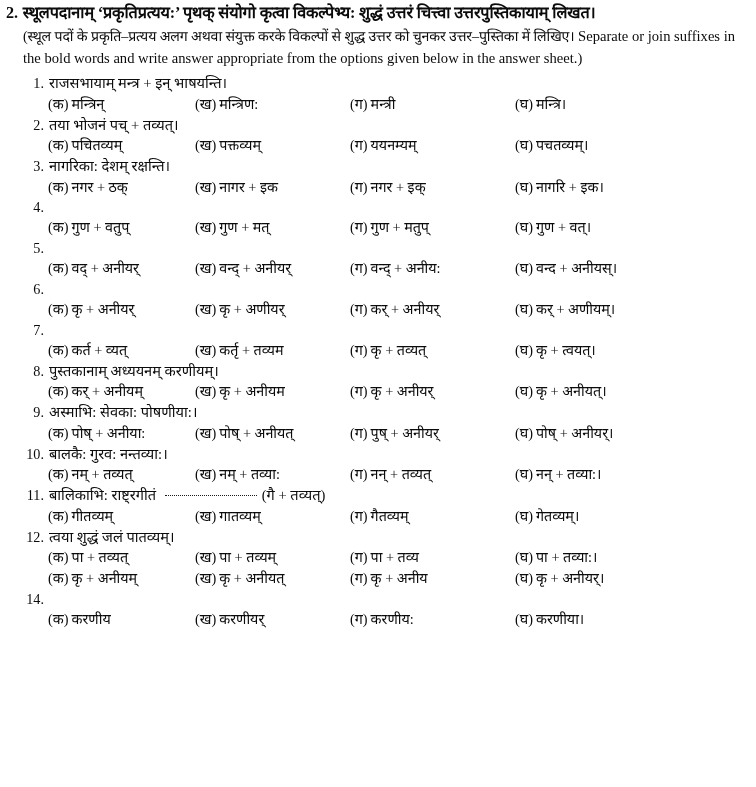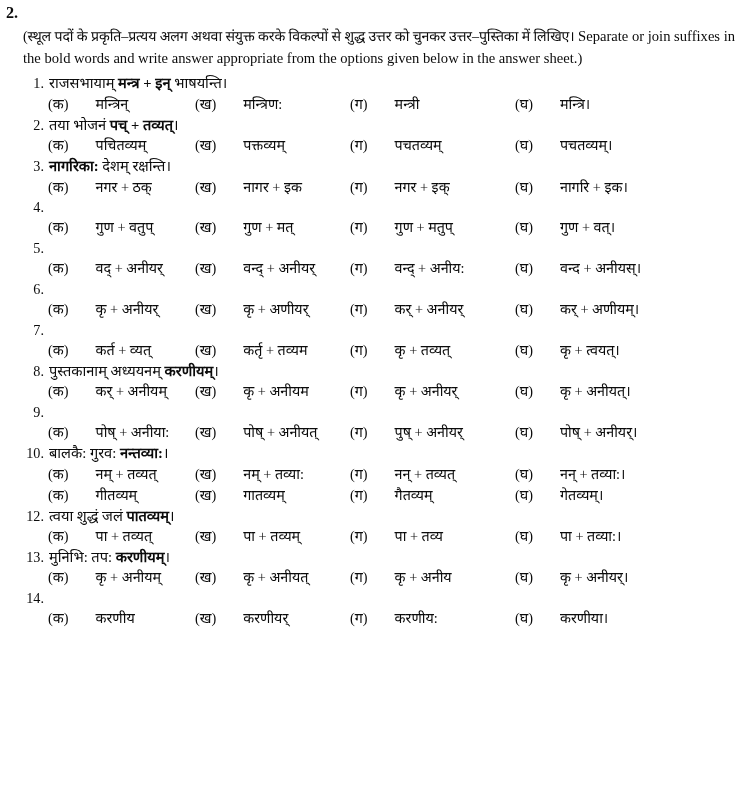--- a/index.html
+++ b/index.html
@@ -73,21 +73,21 @@
     white-space: nowrap;
   }
   .qnum {
     width: 26px;
     flex: none;
     text-align: right;
     margin-right: 5px;
     font-size: 14.2px;
   }
   .qtext { white-space: nowrap; }
-  .bold { font-weight: bold; }
+  .bold { font-weight: normal; }
 
   .dots {
     display: inline-block;
     vertical-align: 0.30em;
     border-bottom: 1.5px dotted #1a1a1a;
     margin: 0 5px;
     height: 0;
   }
   .dots.short { width: 92px; }
   .dots.long  { width: 196px; }
@@ -109,30 +109,31 @@
   }
   .opt:nth-child(1) { width: 147px; }
   .opt:nth-child(2) { width: 155px; }
   .opt:nth-child(3) { width: 165px; }
   .opt:nth-child(4) { width: 180px; }
 
   .opt-key {
     margin-right: 3px;
     white-space: nowrap;
   }
-  .opt-val { white-space: nowrap; margin-left: 24px; }
+  .opt-val { white-space: nowrap; }
 </style>
 </head>
 <body>
 
 <div class="page">
 
   <div class="header">
     <div class="header-title">
       <span class="header-num">2.</span>
+      <span>स्थूलपदानाम् ‘प्रकृतिप्रत्यय:’ पृथक् संयोगो कृत्वा विकल्पेभ्य: शुद्धं उत्तरं चित्त्वा उत्तरपुस्तिकायाम् लिखत।</span>
     </div>
     <div class="header-body">
       <span class="hi">(स्थूल पदों के प्रकृति–प्रत्यय अलग अथवा संयुक्त करके विकल्पों से शुद्ध उत्तर को चुनकर उत्तर–पुस्तिका में लिखिए।</span>
       <span class="en">Separate or join suffixes in the bold words and write answer appropriate from the options given below in the answer sheet.)</span>
     </div>
   </div>
 
   <div class="qlist" id="question-list">
       <div class="qitem">
         <div class="qstem">
@@ -167,21 +168,21 @@
           <div class="opt">
             <span class="opt-key">(क)</span>
             <span class="opt-val">पचितव्यम्</span>
           </div>
           <div class="opt">
             <span class="opt-key">(ख)</span>
             <span class="opt-val">पक्तव्यम्</span>
           </div>
           <div class="opt">
             <span class="opt-key">(ग)</span>
-            <span class="opt-val">पचतव्यम्</span>
+            <span class="opt-val">ययनम्यम्</span>
           </div>
           <div class="opt">
             <span class="opt-key">(घ)</span>
             <span class="opt-val">पचतव्यम्।</span>
           </div>
         </div>
       </div>
       <div class="qitem">
         <div class="qstem">
           <span class="qnum">3.</span>
@@ -318,20 +319,21 @@
           </div>
           <div class="opt">
             <span class="opt-key">(घ)</span>
             <span class="opt-val">कृ + अनीयत्।</span>
           </div>
         </div>
       </div>
       <div class="qitem">
         <div class="qstem">
           <span class="qnum">9.</span>
+          <span class="qtext"><span>अस्माभि: सेवका: </span><span class="bold">पोषणीया:</span><span>।</span></span>
         </div>
         <div class="opts">
           <div class="opt">
             <span class="opt-key">(क)</span>
             <span class="opt-val">पोष् + अनीया:</span>
           </div>
           <div class="opt">
             <span class="opt-key">(ख)</span>
             <span class="opt-val">पोष् + अनीयत्</span>
           </div>
@@ -363,20 +365,24 @@
             <span class="opt-key">(ग)</span>
             <span class="opt-val">नन् + तव्यत्</span>
           </div>
           <div class="opt">
             <span class="opt-key">(घ)</span>
             <span class="opt-val">नन् + तव्या:।</span>
           </div>
         </div>
       </div>
       <div class="qitem">
+        <div class="qstem">
+          <span class="qnum">11.</span>
+          <span class="qtext"><span>बालिकाभि: राष्ट्रगीतं </span><span class="dots short"></span><span>(</span><span class="bold">गै + तव्यत्</span><span>)</span></span>
+        </div>
         <div class="opts">
           <div class="opt">
             <span class="opt-key">(क)</span>
             <span class="opt-val">गीतव्यम्</span>
           </div>
           <div class="opt">
             <span class="opt-key">(ख)</span>
             <span class="opt-val">गातव्यम्</span>
           </div>
           <div class="opt">
@@ -407,24 +413,20 @@
             <span class="opt-key">(ग)</span>
             <span class="opt-val">पा + तव्य</span>
           </div>
           <div class="opt">
             <span class="opt-key">(घ)</span>
             <span class="opt-val">पा + तव्या:।</span>
           </div>
         </div>
       </div>
       <div class="qitem">
-        <div class="qstem">
-          <span class="qnum">13.</span>
-          <span class="qtext"><span>मुनिभि: तप: </span><span class="bold">करणीयम्</span><span>।</span></span>
-        </div>
         <div class="opts">
           <div class="opt">
             <span class="opt-key">(क)</span>
             <span class="opt-val">कृ + अनीयम्</span>
           </div>
           <div class="opt">
             <span class="opt-key">(ख)</span>
             <span class="opt-val">कृ + अनीयत्</span>
           </div>
           <div class="opt">

